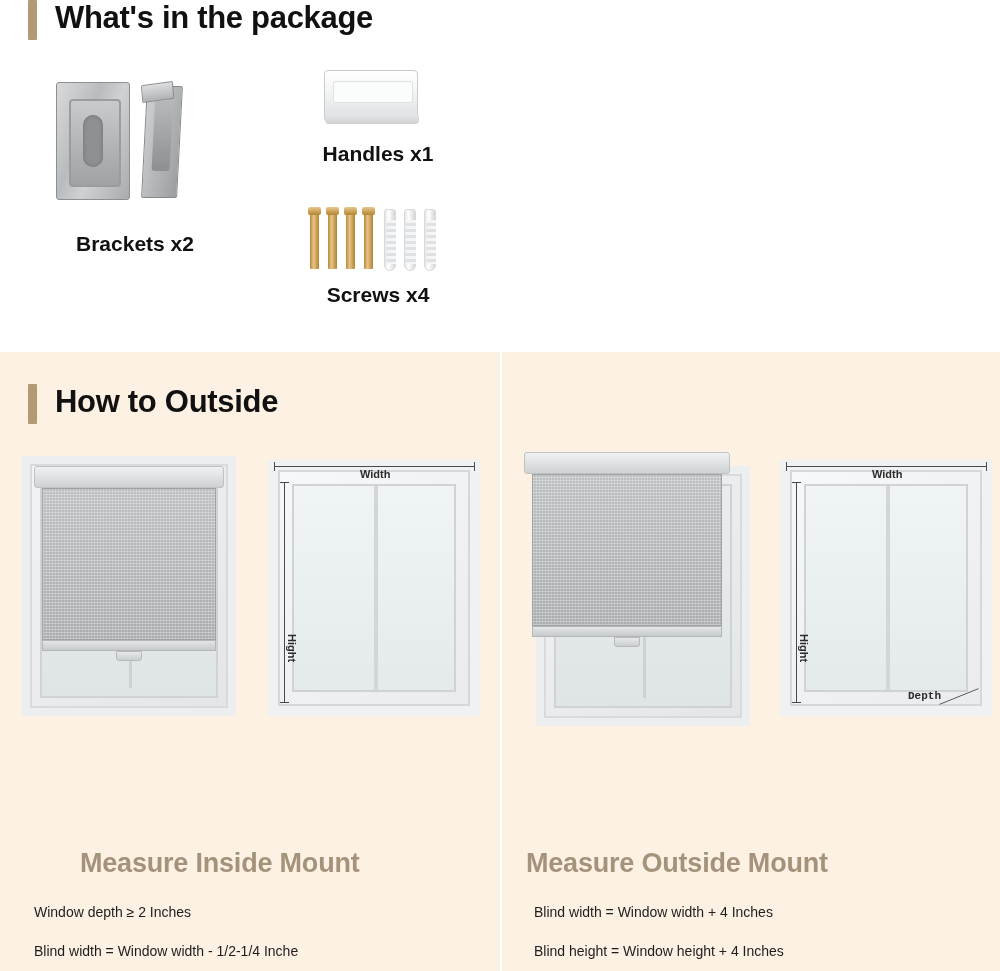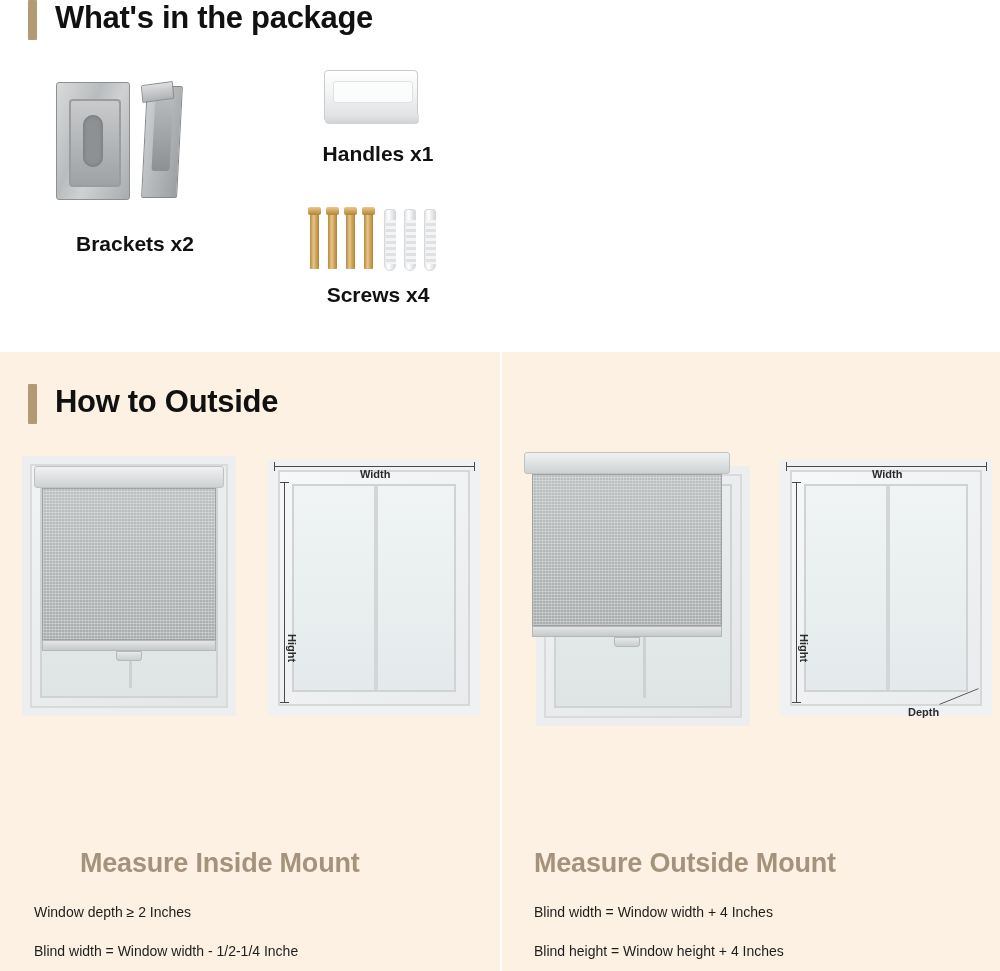--- a/index.html
+++ b/index.html
@@ -222,21 +222,21 @@
     position: absolute; width: 1px; background: #4a4a4a;
   }
   .tick-v { position: absolute; width: 1px; height: 9px; background: #4a4a4a; }
   .tick-h { position: absolute; height: 1px; width: 9px; background: #4a4a4a; }
 
   .col-title {
     position: absolute; top: 410px; font-size: 27px; font-weight: bold;
     color: #a4937a; letter-spacing: -0.2px;
   }
   .col-left .col-title { left: 16px; margin-left: 46px; }
-  .col-right .col-title { left: 16px; }
+  .col-right .col-title { left: 8px; }
   .bullets { position: absolute; top: 466px; left: 16px; width: 470px; }
   .bullets li {
     list-style: none; font-size: 14px; color: #1d1d1d; margin-bottom: 22px;
     line-height: 1.2;
   }
 </style>
 </head>
 <body>
 
 <div class="page">
@@ -347,21 +347,21 @@
         <div class="tick-v" style="left:268px; top:24px;"></div>
         <div class="tick-v" style="left:468px; top:24px;"></div>
         <div class="dim-label" style="left:354px; top:30px;">Width</div>
 
         <div class="dim-line-v" style="left:278px; top:44px; height:220px;"></div>
         <div class="tick-h" style="left:274px; top:44px;"></div>
         <div class="tick-h" style="left:274px; top:264px;"></div>
         <div class="dim-label vert" style="left:280px; top:196px;">Hight</div>
 
         <div class="dim-line-h" style="left:420px; top:258px; width:42px; transform:rotate(-22deg);"></div>
-        <div class="dim-label" style="left:390px; top:268px;">Depth</div>
+        <div class="dim-label" style="left:390px; top:252px;font-family:Liberation Mono, monospace;">Depth</div>
       </div>
 
       <div class="col-title">Measure Outside Mount</div>
       <ul class="bullets">
         <li>Blind width = Window width + 4 Inches</li>
         <li>Blind height = Window height + 4 Inches</li>
       </ul>
     </div>
 
   </div>

